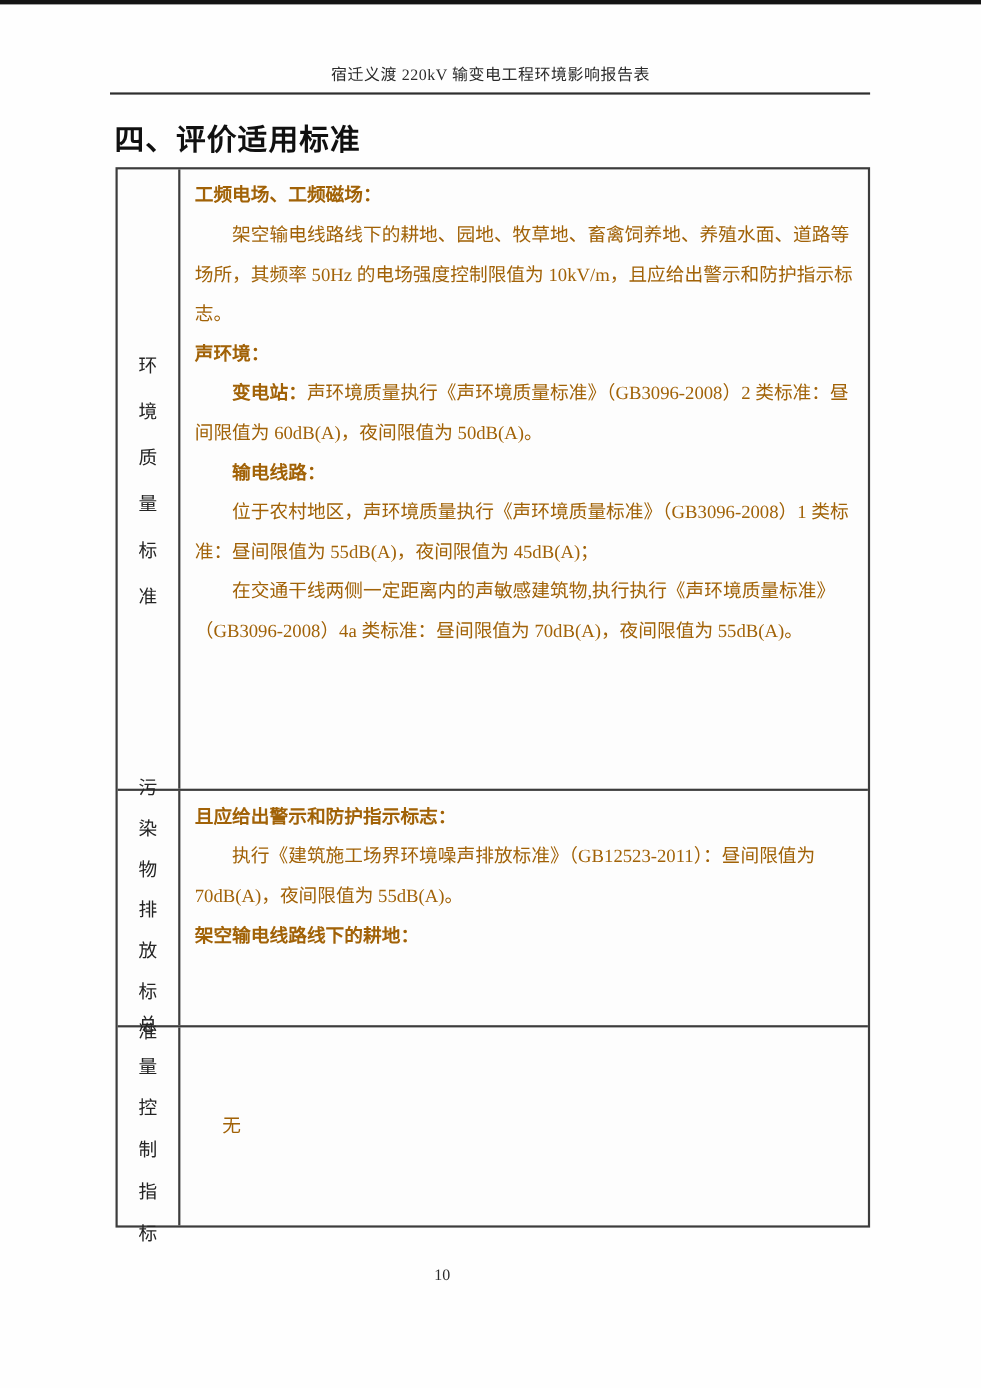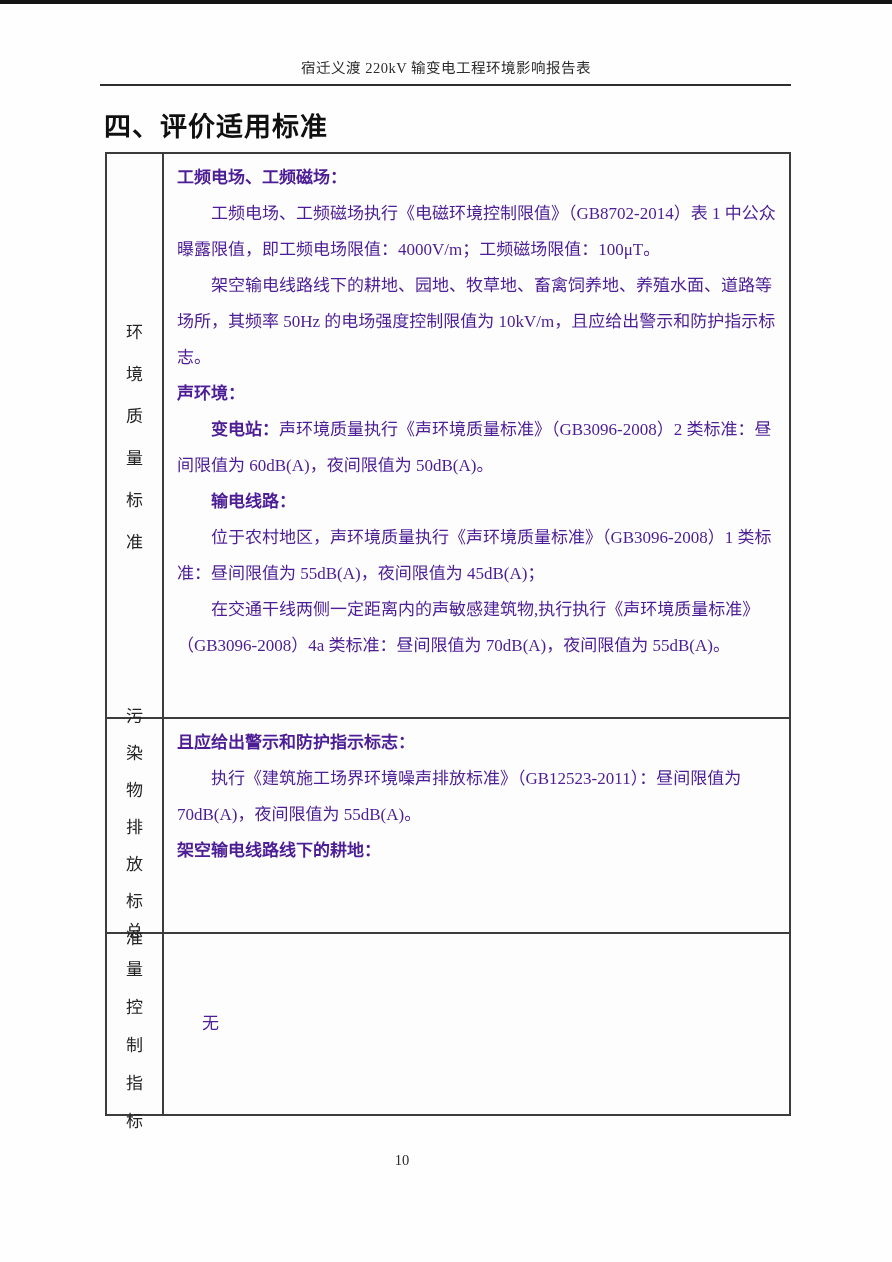--- a/index.html
+++ b/index.html
@@ -73,21 +73,21 @@
     font-size: 17px;
     color: #242424;
   }
   .cell-content {
     flex: 1;
     box-sizing: border-box;
     padding: 6px 10px 0 13px;
     font-size: 17px;
     line-height: 36px;
     overflow: hidden;
-    color: #4c1d95;
+    color: #a16207;
   }
   .cell-content.center-left {
     display: flex;
     align-items: center;
     padding: 0 0 0 38px;
   }
   .para { margin: 0; }
   .para.indent { text-indent: 2em; }
   .para.heading { font-weight: 700; }
   .para.indent-heading { font-weight: 700; text-indent: 2em; }
@@ -114,21 +114,20 @@
         <div class="cell-label" aria-label="环境质量标准" style="gap: 17px;">
           <span>环</span>
           <span>境</span>
           <span>质</span>
           <span>量</span>
           <span>标</span>
           <span>准</span>
         </div>
         <div class="cell-content">
           <p class="para heading">工频电场、工频磁场：</p>
-          <p class="para indent">工频电场、工频磁场执行《电磁环境控制限值》（GB8702-2014）表 1 中公众曝露限值，即工频电场限值：4000V/m；工频磁场限值：100μT。</p>
           <p class="para indent">架空输电线路线下的耕地、园地、牧草地、畜禽饲养地、养殖水面、道路等场所，其频率 50Hz 的电场强度控制限值为 10kV/m，且应给出警示和防护指示标志。</p>
           <p class="para heading">声环境：</p>
           <p class="para indent"><span class="lead">变电站：</span>声环境质量执行《声环境质量标准》（GB3096-2008）2 类标准：昼间限值为 60dB(A)，夜间限值为 50dB(A)。</p>
           <p class="para indent-heading">输电线路：</p>
           <p class="para indent">位于农村地区，声环境质量执行《声环境质量标准》（GB3096-2008）1 类标准：昼间限值为 55dB(A)，夜间限值为 45dB(A)；</p>
           <p class="para indent">在交通干线两侧一定距离内的声敏感建筑物,执行执行《声环境质量标准》（GB3096-2008）4a 类标准：昼间限值为 70dB(A)，夜间限值为 55dB(A)。</p>
         </div>
       </div>
       <div class="row" style="height: 215px;">
         <div class="cell-label" aria-label="污染物排放标准" style="gap: 12px;">

